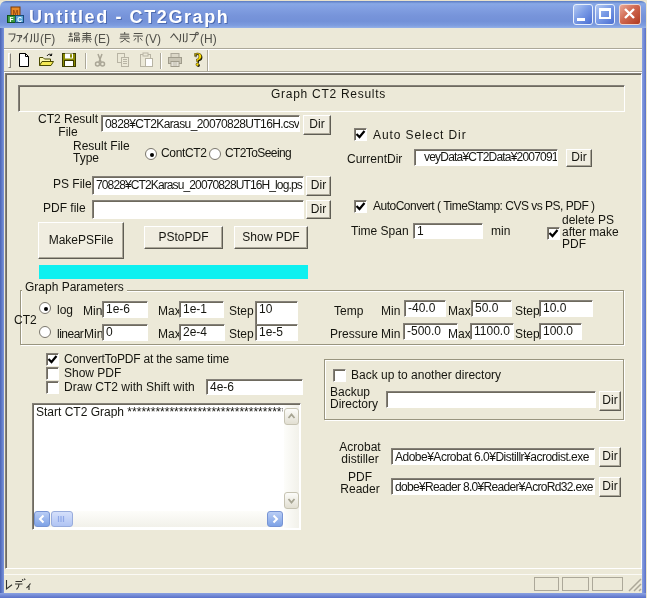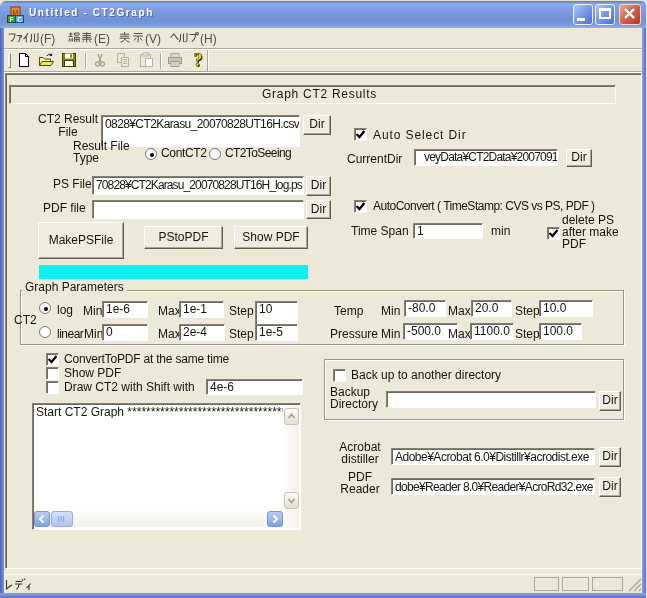--- a/index.html
+++ b/index.html
@@ -20,21 +20,21 @@
 <div class="ab" style="left:0;top:1px;width:647px;height:27px;border-radius:6px 6px 0 0;background:linear-gradient(#5a7ac0 0%,#88a8e6 10%,#82a0e2 25%,#7794da 55%,#7391d8 75%,#7d9cdf 90%,#94b1e8 100%)"></div>
 
 <svg class="ab" style="left:7px;top:6px" width="17" height="17" viewBox="0 0 17 17">
  <rect x="4" y="1" width="9" height="9" fill="#e88a28" stroke="#7a3c08" stroke-width="1"></rect>
  <text x="8.5" y="8.5" font-size="7" font-weight="bold" fill="#9a4a10" text-anchor="middle">M</text>
  <rect x="0.5" y="9.5" width="8" height="7" fill="#3a9a40" stroke="#10511a" stroke-width="1"></rect>
  <text x="4.5" y="15.5" font-size="6.5" font-weight="bold" fill="#fff" text-anchor="middle">F</text>
  <rect x="8.5" y="9.5" width="8" height="7" fill="#5aa8d8" stroke="#1a4a7a" stroke-width="1"></rect>
  <text x="12.5" y="15.5" font-size="6.5" font-weight="bold" fill="#fff" text-anchor="middle">C</text>
 </svg>
-<div class="ab" style="left:29px;top:7px;font-size:10px;font-weight:bold;color:#fff;letter-spacing:1.6px;text-shadow:1px 1px 0 rgba(40,70,140,0.55)">Untitled - CT2Graph</div>
+<div class="ab" style="left:29px;top:7px;font-size:18px;font-weight:bold;color:#fff;letter-spacing:1.6px;text-shadow:1px 1px 0 rgba(40,70,140,0.55)">Untitled - CT2Graph</div>
 
 <div class="ab" style="left:573px;top:4px;width:20px;height:21px;border-radius:3px;border:1px solid #e8f0fc;background:linear-gradient(135deg,#b4c9f2 0%,#7b9ce6 45%,#4a6ed2 100%);box-sizing:border-box">
   <div class="ab" style="left:3px;top:13px;width:8px;height:3px;background:#fff"></div>
     </div>
 <div class="ab" style="left:595px;top:4px;width:20px;height:21px;border-radius:3px;border:1px solid #e8f0fc;background:linear-gradient(135deg,#b4c9f2 0%,#7b9ce6 45%,#4a6ed2 100%);box-sizing:border-box">
   <div class="ab" style="left:3px;top:3px;width:12px;height:11px;border:2px solid #fff;border-top-width:3px;box-sizing:border-box"></div>
     </div>
 <div class="ab" style="left:619px;top:4px;width:22px;height:21px;border-radius:3px;border:1px solid #f0d8d0;background:linear-gradient(135deg,#eaa896 0%,#d06850 45%,#b03a20 100%);box-sizing:border-box">
   <svg width="20" height="19">
         <path d="M5 4 L14 13 M14 4 L5 13" stroke="#fff" stroke-width="2.4"></path>
@@ -125,24 +125,24 @@
 <div class="ab" style="left:86px;top:53px;width:1px;height:16px;background:#fff"></div>
 <div class="ab" style="left:160px;top:53px;width:1px;height:16px;background:#aca899"></div>
 <div class="ab" style="left:161px;top:53px;width:1px;height:16px;background:#fff"></div>
 <div class="ab" style="left:207px;top:50px;width:1px;height:21px;background:#aca899"></div>
 <div class="ab" style="left:208px;top:50px;width:1px;height:21px;background:#fff"></div>
 <div class="ab" style="left:4px;top:71px;width:639px;height:1px;background:#aca899"></div>
 <div class="ab" style="left:4px;top:72px;width:639px;height:1px;background:#fff"></div>
 
 <div class="ab" style="left:5px;top:73px;width:637px;height:496px;background:#ECE9D8;border:1px solid;border-color:#848078 #fff #fff #848078;box-shadow:inset 1px 1px 0 #6e6a5e;box-sizing:border-box"></div>
 
-<div class="sunk" style="left:9px;top:85px;width:607px;height:19px;line-height:17px;padding-left:252px;letter-spacing:0.72px">Graph CT2 Results</div>
+<div class="sunk" style="left:18px;top:85px;width:607px;height:27px;line-height:17px;padding-left:252px;letter-spacing:0.72px">Graph CT2 Results</div>
 
 <div class="lbl" style="left:38px;top:113px;width:60px;text-align:center;line-height:13px">CT2 Result<br>File</div>
-<div class="tb" style="left:101px;top:115px;width:199px;height:32px;letter-spacing:-0.6px">0828¥CT2Karasu_20070828UT16H.csv</div>
+<div class="tb" style="left:101px;top:115px;width:199px;height:17px;letter-spacing:-0.6px">0828¥CT2Karasu_20070828UT16H.csv</div>
 <div class="btn" style="left:303px;top:115px;width:28px;height:20px;line-height:17px">Dir</div>
 
 <div class="lbl" style="left:73px;top:140px;line-height:12px">Result File<br>Type</div>
 <div class="rd" style="left:145px;top:148px">
       <div class="dot"></div>
     </div>
 <div class="lbl" style="left:161px;top:147px;letter-spacing:-0.35px">ContCT2</div>
 <div class="rd" style="left:209px;top:148px"></div>
 <div class="lbl" style="left:225px;top:147px;letter-spacing:-0.6px">CT2ToSeeing</div>
 
@@ -201,23 +201,23 @@
 <div class="lbl" style="left:229px;top:305px">Step</div>
 <div class="tb" style="left:255px;top:301px;width:43px;height:26px;line-height:15px">10</div>
 <div class="lbl" style="left:84px;top:328px">Min</div>
 <div class="tb" style="left:102px;top:324px;width:46px;height:17px;line-height:15px">0</div>
 <div class="lbl" style="left:158px;top:328px">Max</div>
 <div class="tb" style="left:179px;top:324px;width:46px;height:17px;line-height:15px">2e-4</div>
 <div class="lbl" style="left:229px;top:328px">Step</div>
 <div class="tb" style="left:255px;top:324px;width:43px;height:17px;line-height:15px">1e-5</div>
 <div class="lbl" style="left:334px;top:305px">Temp</div>
 <div class="lbl" style="left:381px;top:305px">Min</div>
-<div class="tb" style="left:404px;top:300px;width:42px;height:17px;line-height:15px">-80.0</div>
+<div class="tb" style="left:404px;top:300px;width:42px;height:17px;line-height:15px">-40.0</div>
 <div class="lbl" style="left:448px;top:305px">Max</div>
-<div class="tb" style="left:471px;top:300px;width:41px;height:17px;line-height:15px">20.0</div>
+<div class="tb" style="left:471px;top:300px;width:41px;height:17px;line-height:15px">50.0</div>
 <div class="lbl" style="left:515px;top:305px">Step</div>
 <div class="tb" style="left:539px;top:300px;width:54px;height:17px;line-height:15px">10.0</div>
 <div class="lbl" style="left:330px;top:328px">Pressure</div>
 <div class="lbl" style="left:381px;top:328px">Min</div>
 <div class="tb" style="left:403px;top:323px;width:55px;height:17px;line-height:15px">-500.0</div>
 <div class="lbl" style="left:448px;top:328px">Max</div>
 <div class="tb" style="left:470px;top:323px;width:44px;height:17px;line-height:15px">1100.0</div>
 <div class="lbl" style="left:515px;top:328px">Step</div>
 <div class="tb" style="left:539px;top:323px;width:43px;height:17px;line-height:15px">100.0</div>
 

